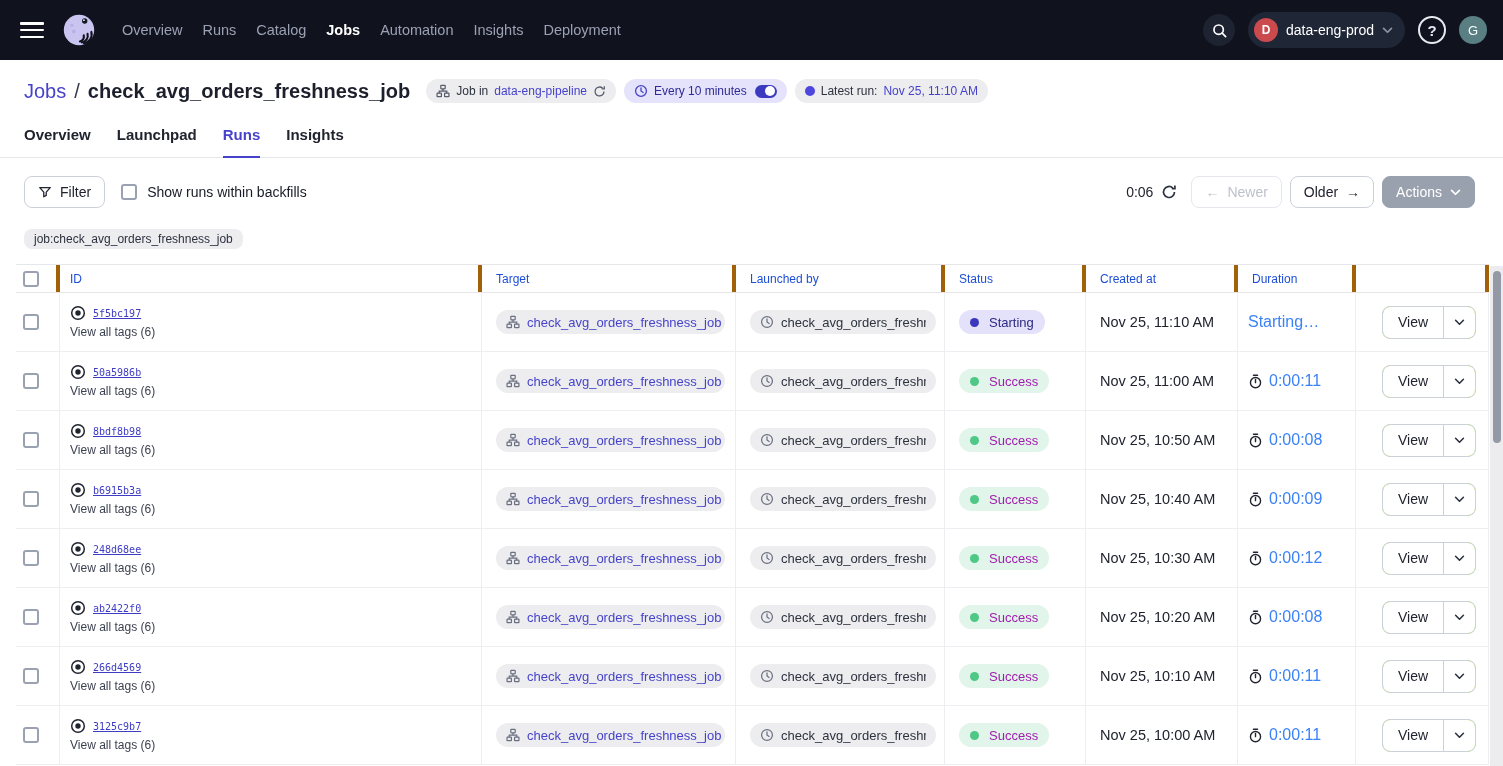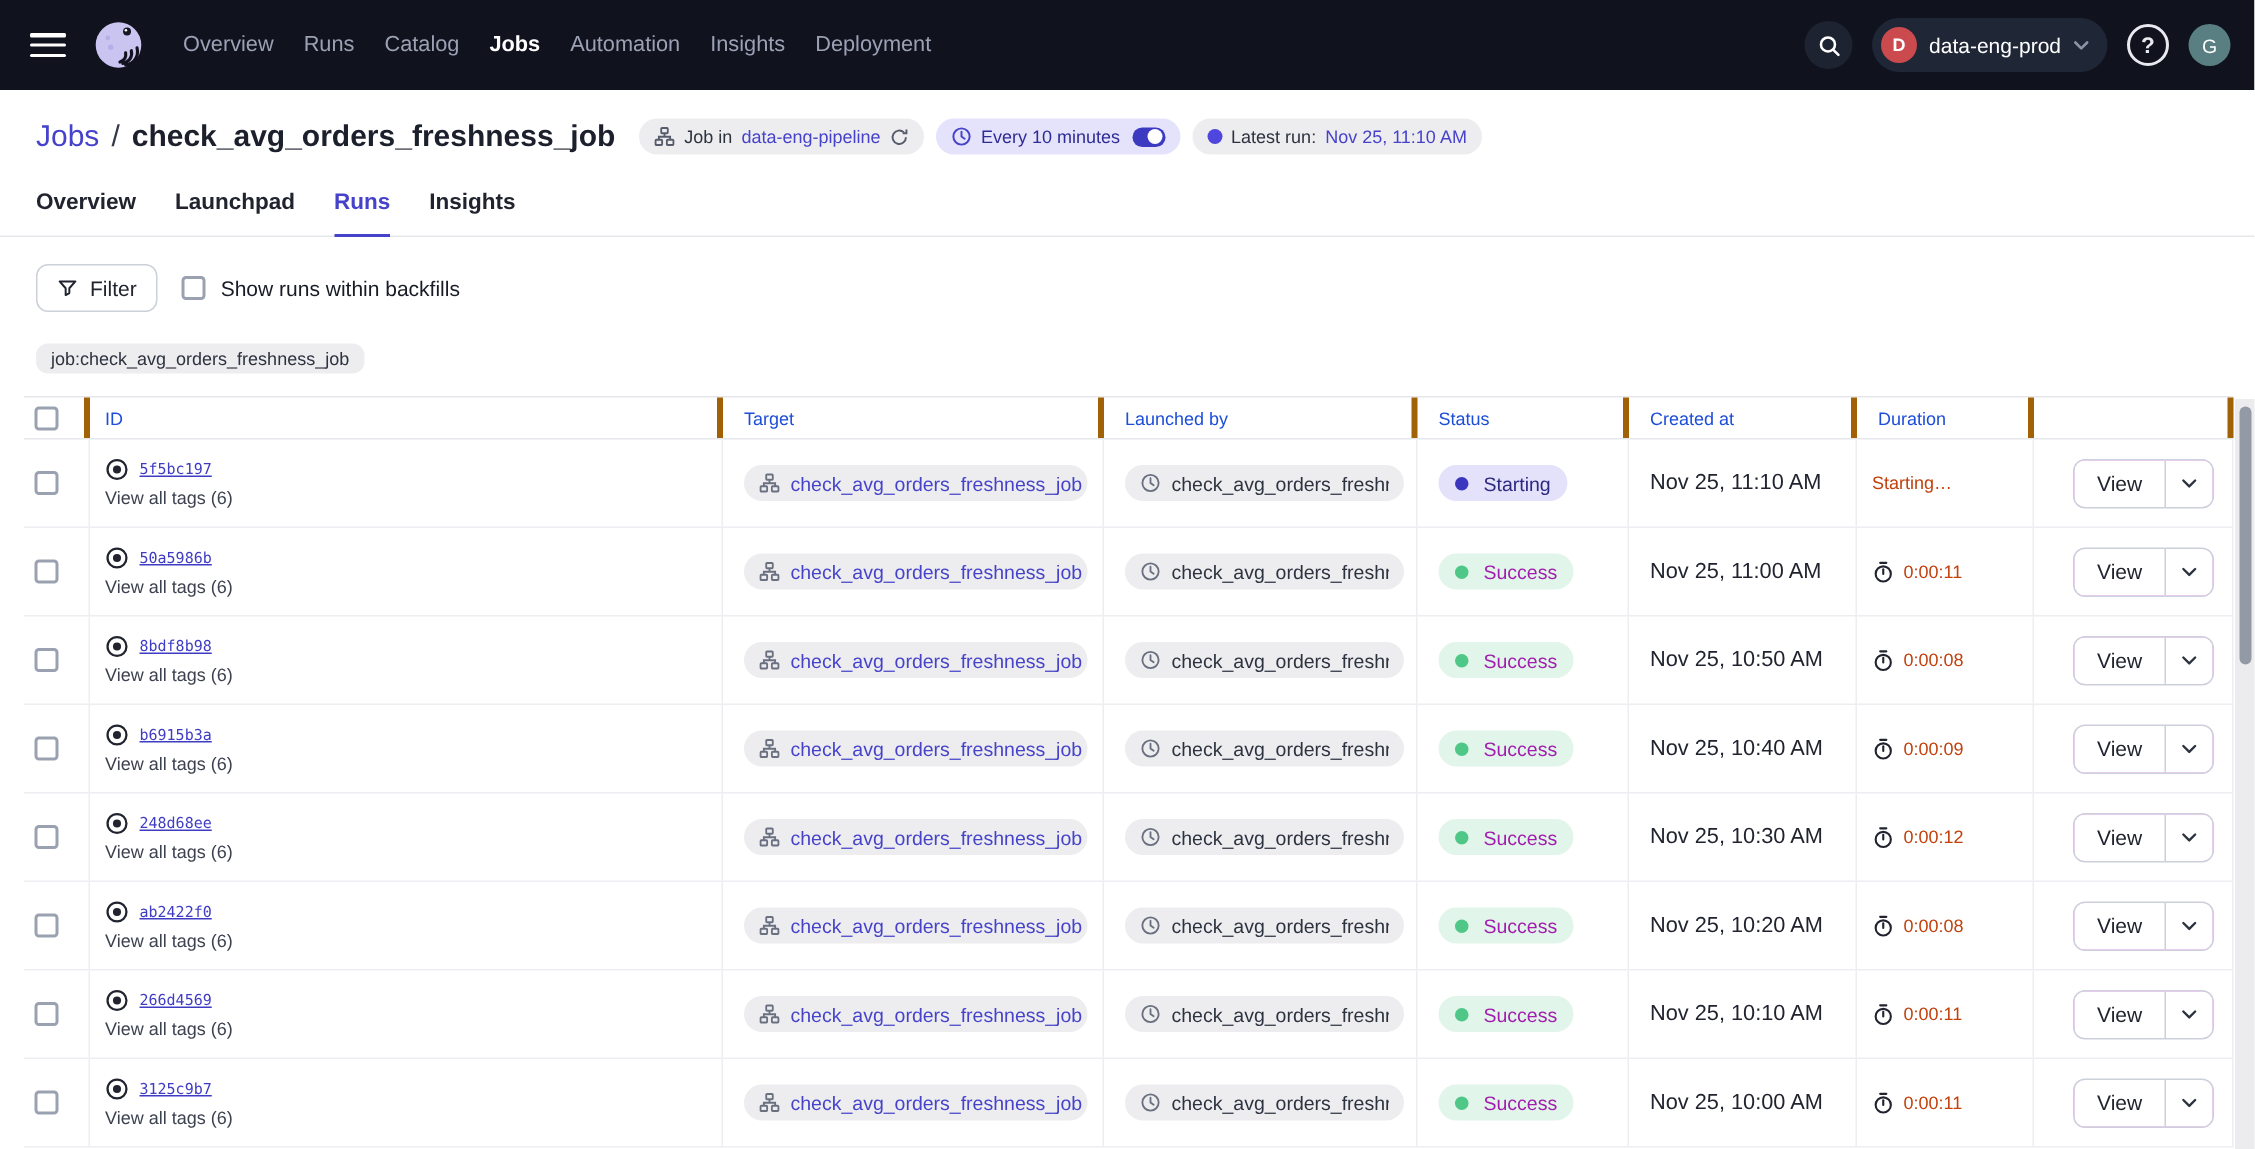--- a/index.html
+++ b/index.html
@@ -76,23 +76,23 @@
   .cell-pill .ic { display:flex; color:#6a7080; flex:none; }
   .target-link { color:#4643ca; white-space:nowrap; }
   .launch-text { color:#2d323f; white-space:nowrap; overflow:hidden; }
   .status-pill { display:inline-flex; align-items:center; gap:10px; height:24px; border-radius:12px; padding:0 11px; font-size:13px; }
   .status-pill .dot { width:9px; height:9px; border-radius:50%; flex:none; }
   .status-starting { background:#e4e1fb; color:#2c2980; }
   .status-starting .dot { background:#3a36bd; }
   .status-success { background:#e2f5ea; color:#a21caf; }
   .status-success .dot { background:#4ec787; }
   .td-created { font-size:14.5px; color:#21242f; }
-  .td-duration { font-size:12px; color:#c2410c; gap:6px; padding-left:10px;align-items:center; }
+  .td-duration { font-size:16px; color:#3b82f6; gap:6px; padding-left:10px;align-items:center; }
   .td-duration .ic { display:flex; color:#21242f; }
-  .view-group { display:inline-flex; height:33px; border:1px solid #ccd0d9; border-radius:8px; overflow:hidden; background:#f0abfc; margin-left:12px; }
+  .view-group { display:inline-flex; height:33px; border:1px solid #ccd0d9; border-radius:8px; overflow:hidden; background:#84cc16; margin-left:12px; }
   .view-main { border:none; background:#fff; padding:0 15px; font-size:14px; color:#21242f; cursor:pointer; font-family:inherit; border-right:1px solid #ccd0d9; }
   .view-caret { width:31px; background:#fff; border:none; display:flex; align-items:center; justify-content:center; color:#2d323f; cursor:pointer; }
 
   
   .scroll-track { position:absolute; left:1490px; top:266px; width:13px; height:500px; background:#ececee; }
   .scroll-thumb { position:absolute; left:2.5px; top:5px; width:8px; height:172px; border-radius:4px; background:#939aa6; cursor:pointer; }
 </style>
 </head>
 <body>
 
@@ -197,20 +197,43 @@
   <button class="btn">
     <svg width="14" height="14" viewBox="0 0 16 16">
         <path d="M2 3h12l-4.6 5.2v3.7l-2.8 1.5V8.2z" fill="none" stroke="#21242f" stroke-width="1.5" stroke-linejoin="round"></path>
       </svg>
     <span>Filter</span>
   </button>
   <label class="backfills">
     <span class="checkbox"></span>
     <span>Show runs within backfills</span>
   </label>
+  <div class="toolbar-right">
+    <span class="countdown">0:06</span>
+    <span class="refresh-btn">
+      <svg width="16" height="16" viewBox="0 0 16 16">
+          <path d="M13.5 8a5.5 5.5 0 1 1-1.7-4" fill="none" stroke="currentColor" stroke-width="1.7"></path>
+          <path d="M13.9 1.6v3.1h-3.1" fill="none" stroke="currentColor" stroke-width="1.7"></path>
+        </svg>
+    </span>
+    <button class="btn disabled">
+      <span>←</span>
+      <span>Newer</span>
+    </button>
+    <button class="btn">
+      <span>Older</span>
+      <span>→</span>
+    </button>
+    <button class="btn dark">
+      <span>Actions</span>
+      <svg width="11" height="7" viewBox="0 0 12 8">
+          <path d="M1.5 1.5 L6 6 L10.5 1.5" fill="none" stroke="#fff" stroke-width="2" stroke-linecap="round" stroke-linejoin="round"></path>
+        </svg>
+    </button>
+  </div>
 </div>
 
 <div class="tag-row">
   <span class="filter-tag">job:check_avg_orders_freshness_job</span>
 </div>
 
 <div class="runs-table">
   <div class="thead">
     <div class="th th-check">
         <span class="checkbox"></span>

